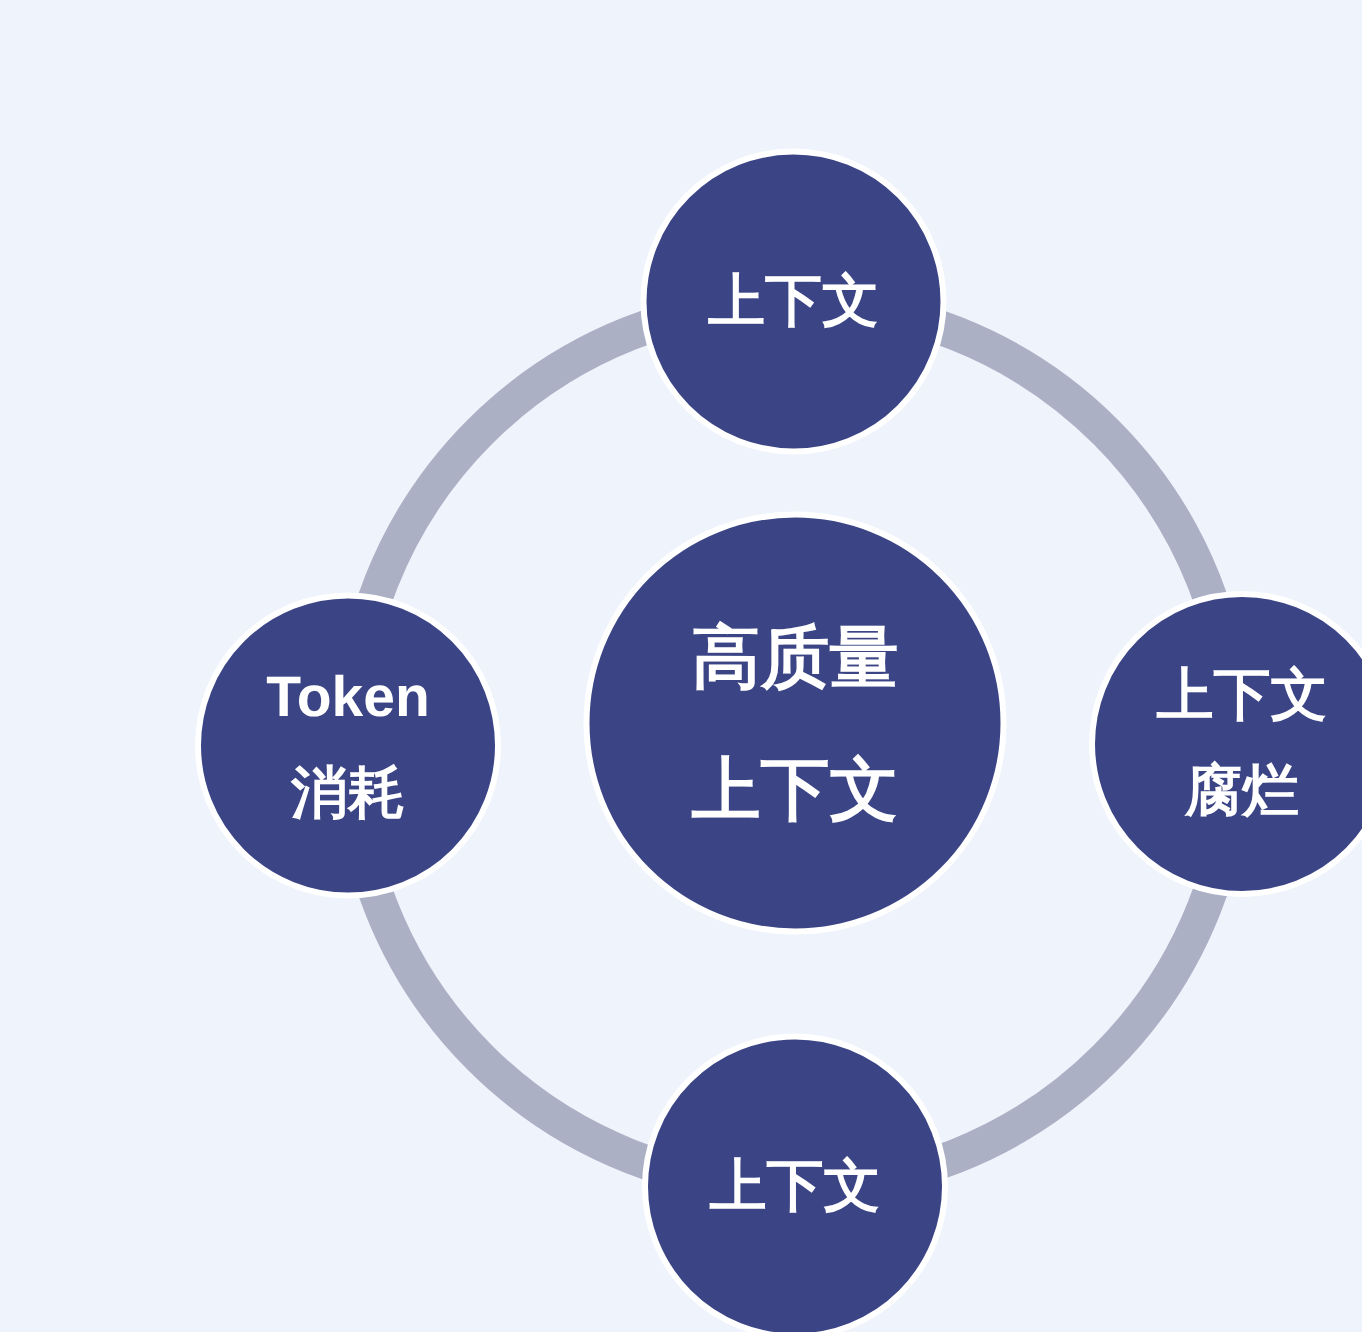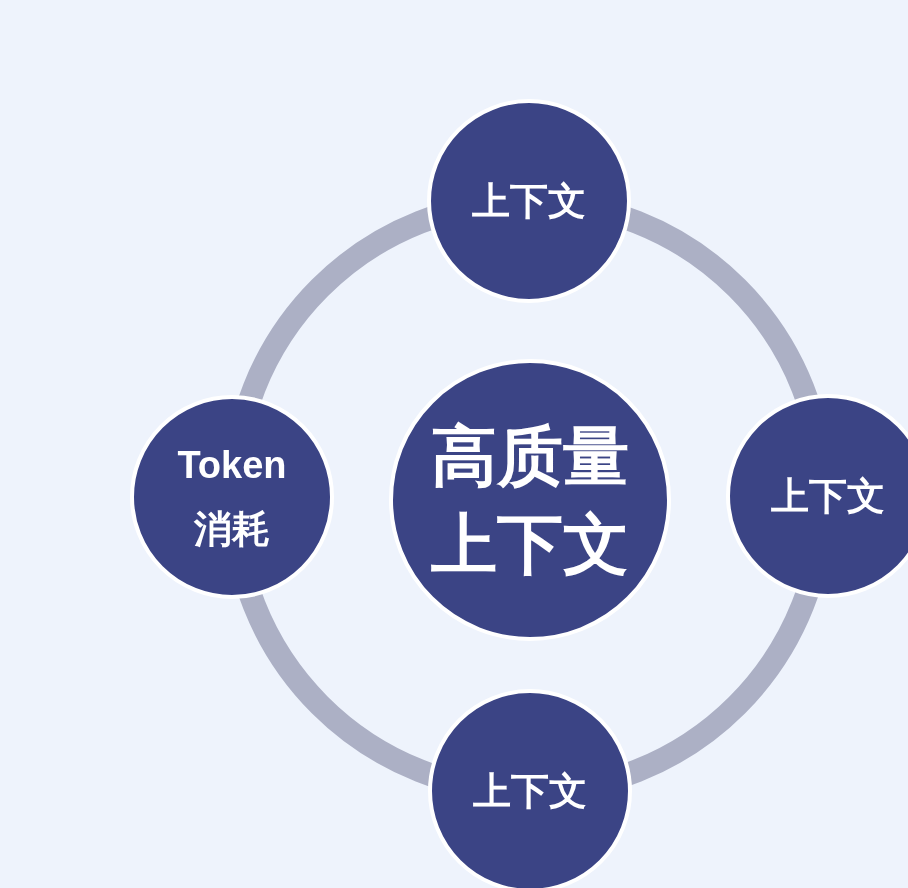--- a/index.html
+++ b/index.html
@@ -37,23 +37,23 @@
     display: flex;
     align-items: center;
     justify-content: center;
     text-align: center;
     z-index: 2;
     color: var(--text);
     font-weight: bold;
   }
   .node .label span { display: block; }
   .node.center-node {
-    left: 341px; top: 311px;
+    left: 341px; top: 293px;
     width: 274px; height: 274px;
-    font-size: 66px;
+    font-size: 46px;
     line-height: 76px;
   }
   .node.satellite {
     width: 196px; height: 196px;
     font-size: 38px;
     line-height: 52px;
   }
   .node.pos-top    { left: 379px; top: 51px;  }
   .node.pos-right  { left: 678px; top: 346px; }
   .node.pos-bottom { left: 380px; top: 641px; }
@@ -68,20 +68,21 @@
 
   <div class="node satellite pos-top">
     <div class="label">
       <span>上下文</span>
     </div>
   </div>
 
   <div class="node satellite pos-right">
     <div class="label">
       <span>上下文</span>
+      <span>腐烂</span>
     </div>
   </div>
 
   <div class="node satellite pos-bottom">
     <div class="label">
       <span>上下文</span>
     </div>
   </div>
 
   <div class="node satellite pos-left">

